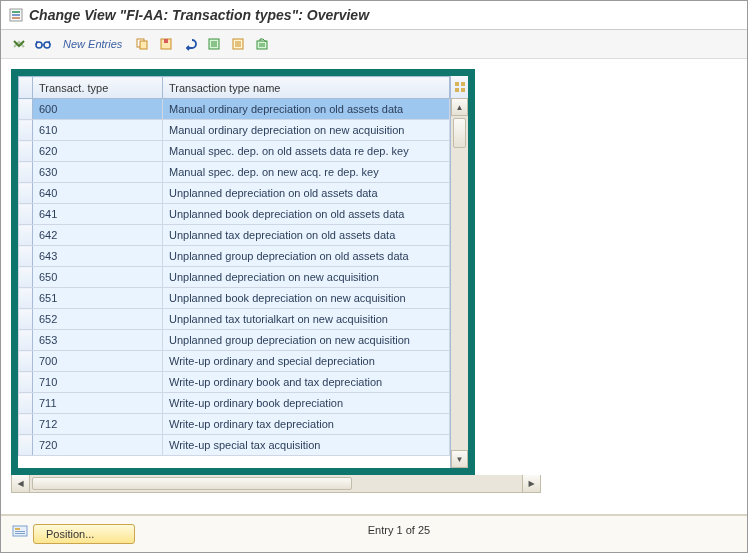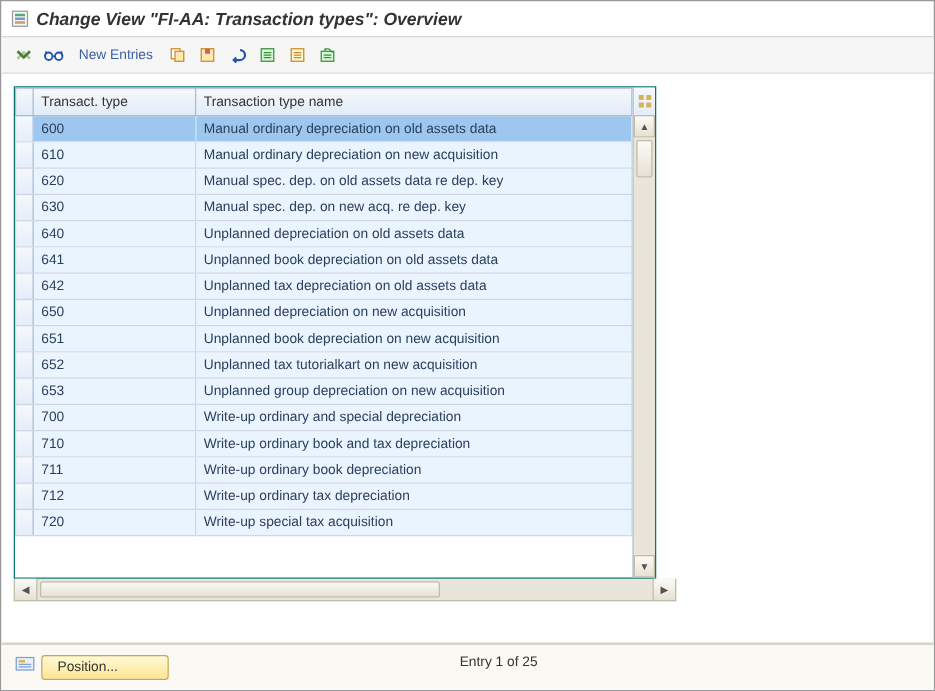--- a/index.html
+++ b/index.html
@@ -44,37 +44,38 @@
     border: 1px solid transparent;
     border-radius: 3px;
     cursor: pointer;
   }
   .toolbar-link {
     color: #3a5fa3;
     text-decoration: none;
     padding: 0 6px;
     font-size: 11px;
     cursor: pointer;
+    font-style: italic;
   }
   .watermark {
     position: absolute;
     right: 200px;
     top: 4px;
     color: #e8a86c;
     font-size: 14px;
     font-weight: 500;
     letter-spacing: 0.5px;
     pointer-events: none;
   }
   .content {
     padding: 10px;
   }
   .grid-wrap {
-    border: 1px solid #0f766e;
-    width: 514px;
+    border: 7px solid #0f766e;
+    width: 464px;
     display: inline-block;
     vertical-align: top;
   }
   .grid-scroller {
     height: 392px;
     overflow: hidden;
     position: relative;
     display: flex;
   }
   .grid-main {
@@ -328,20 +329,25 @@
                 </tr>
                 <tr>
                   <td class="row-handle"></td>
                   <td>641</td>
                   <td>Unplanned book depreciation on old assets data</td>
                 </tr>
                 <tr>
                   <td class="row-handle"></td>
                   <td>642</td>
                   <td>Unplanned tax depreciation on old assets data</td>
+                </tr>
+                <tr>
+                  <td class="row-handle"></td>
+                  <td>643</td>
+                  <td>Unplanned group depreciation on old assets data</td>
                 </tr>
                 <tr>
                   <td class="row-handle"></td>
                   <td>650</td>
                   <td>Unplanned depreciation on new acquisition</td>
                 </tr>
                 <tr>
                   <td class="row-handle"></td>
                   <td>651</td>
                   <td>Unplanned book depreciation on new acquisition</td>

